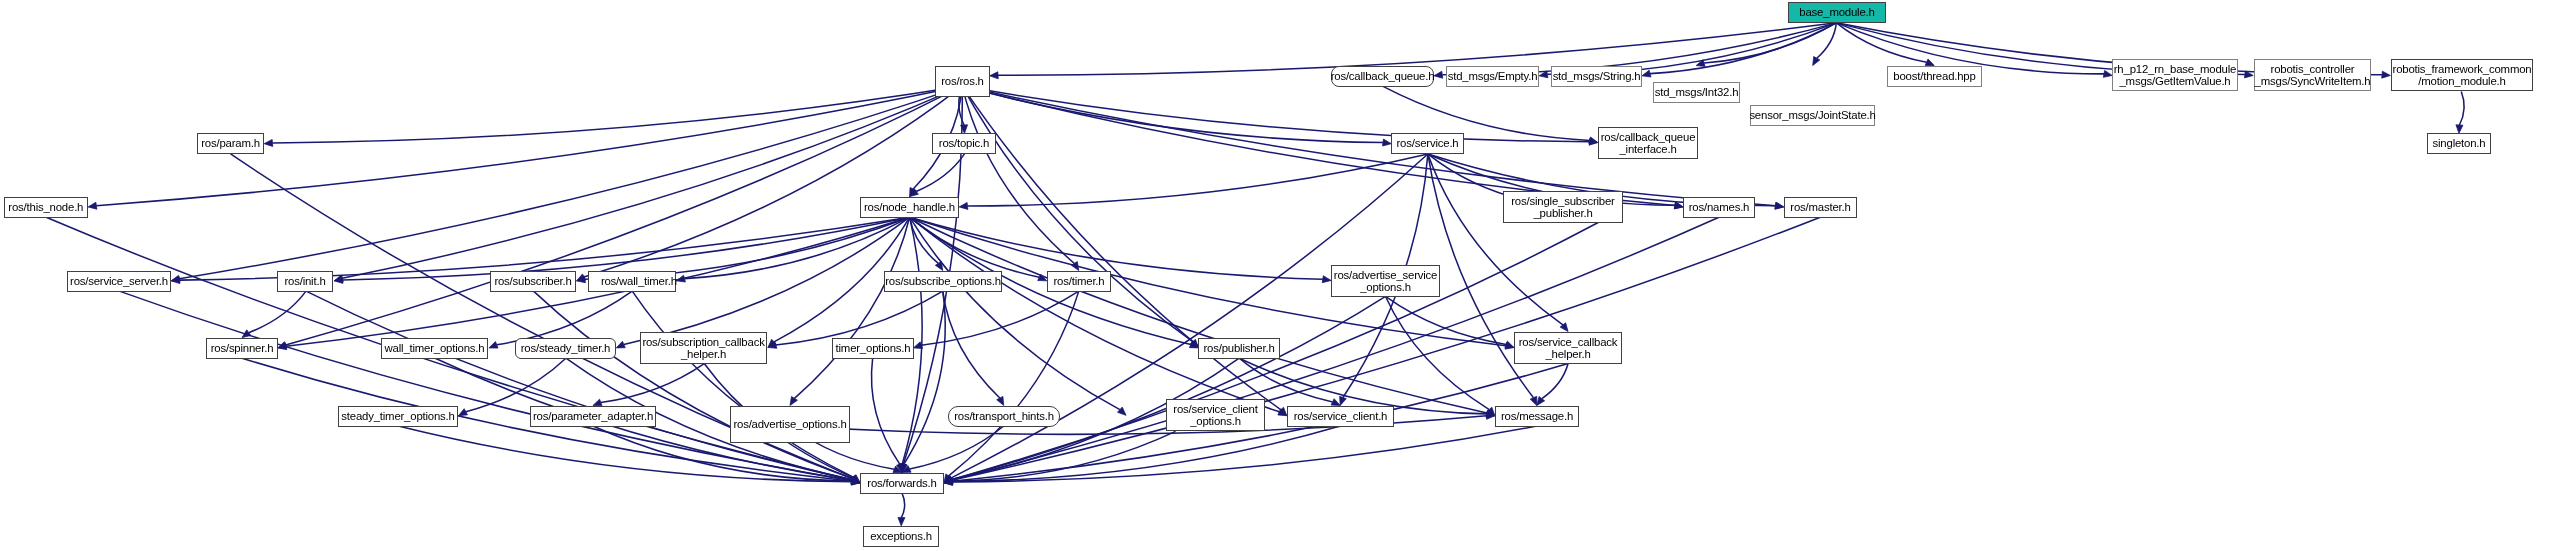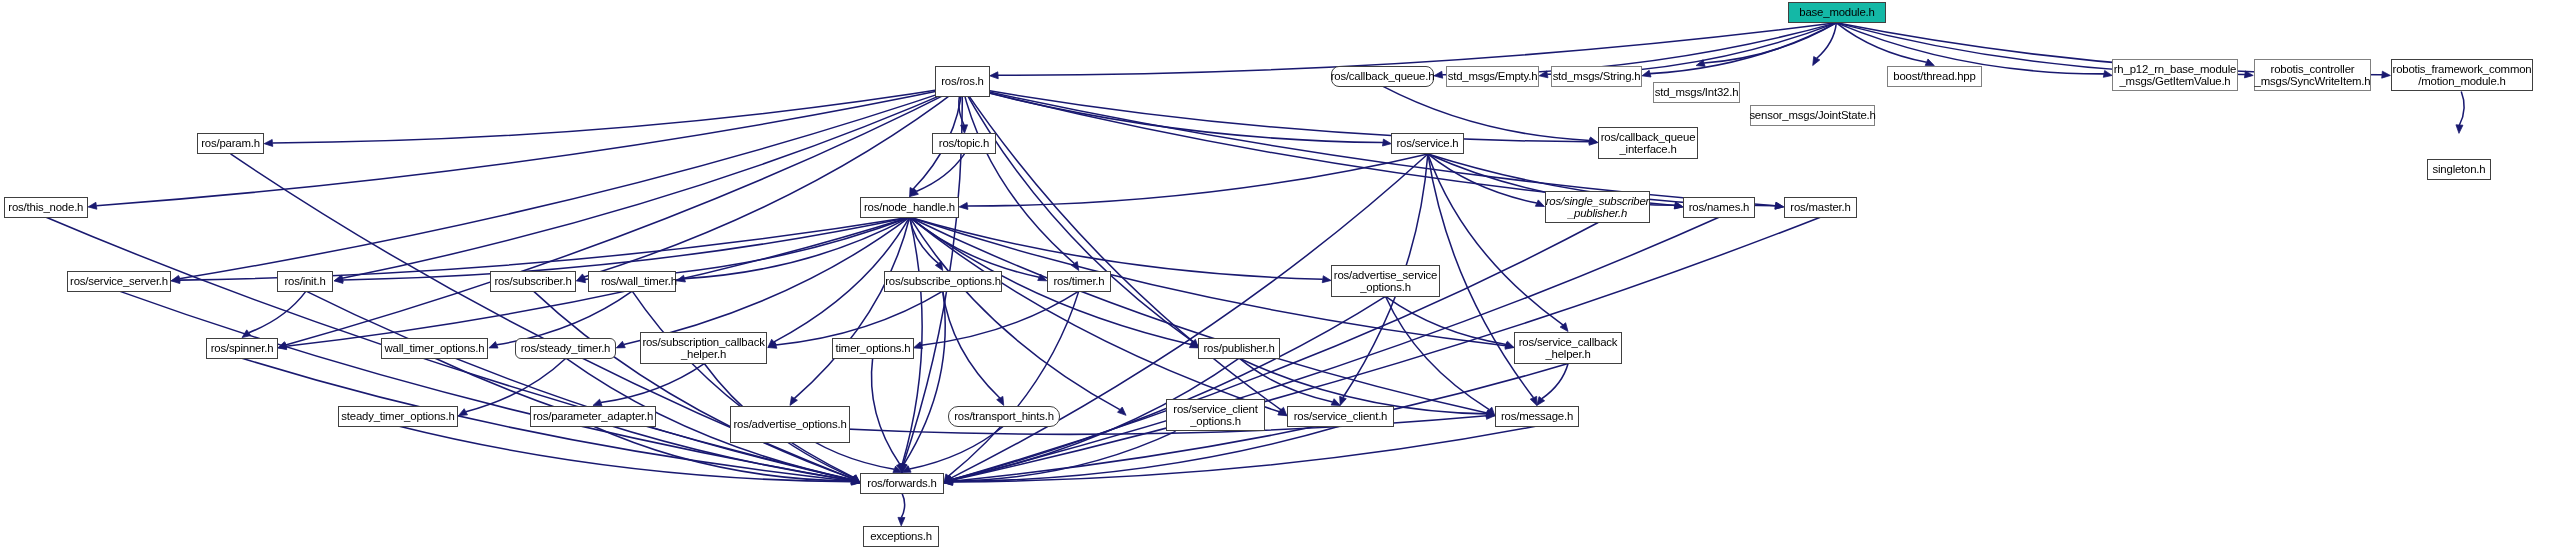--- a/index.html
+++ b/index.html
@@ -265,24 +265,24 @@
 _msgs/GetItemValue.h</div>
       <div class="node-box" style="left: 2254px; top: 59px; width: 117px; height: 32px;">robotis_controller
 _msgs/SyncWriteItem.h</div>
       <div class="node-box strong" style="left: 2391px; top: 59px; width: 142px; height: 32px;">robotis_framework_common
 /motion_module.h</div>
       <div class="node-box strong" style="left: 197px; top: 133px; width: 67px; height: 20.6px;">ros/param.h</div>
       <div class="node-box strong" style="left: 932px; top: 133px; width: 64px; height: 20.6px;">ros/topic.h</div>
       <div class="node-box strong" style="left: 1391px; top: 133px; width: 73px; height: 20.6px;">ros/service.h</div>
       <div class="node-box strong" style="left: 1598px; top: 127px; width: 100px; height: 32px;">ros/callback_queue
 _interface.h</div>
-      <div class="node-box strong" style="left: 2427px; top: 133px; width: 64px; height: 20.6px; margin-top: 26px;">singleton.h</div>
+      <div class="node-box strong" style="left: 2427px; top: 133px; width: 64px; height: 20.6px;">singleton.h</div>
       <div class="node-box strong" style="left: 3.8px; top: 197px; width: 84px; height: 20.6px;">ros/this_node.h</div>
       <div class="node-box strong" style="left: 860px; top: 197px; width: 99px; height: 20.6px;">ros/node_handle.h</div>
-      <div class="node-box strong" style="left: 1545px; top: 191px; width: 105px; height: 32px; font-style: italic;">ros/single_subscriber
+      <div class="node-box strong" style="left: 1503px; top: 191px; width: 120px; height: 32px;">ros/single_subscriber
 _publisher.h</div>
       <div class="node-box strong" style="left: 1683px; top: 197px; width: 72px; height: 20.6px;">ros/names.h</div>
       <div class="node-box strong" style="left: 1784px; top: 197px; width: 73px; height: 20.6px;">ros/master.h</div>
       <div class="node-box strong" style="left: 67px; top: 271px; width: 104px; height: 20.6px;">ros/service_server.h</div>
       <div class="node-box strong" style="left: 277px; top: 271px; width: 56px; height: 20.6px;">ros/init.h</div>
       <div class="node-box strong" style="left: 490px; top: 271px; width: 86px; height: 20.6px;">ros/subscriber.h</div>
       <div class="node-box strong" style="left: 588px; top: 271px; width: 88px; height: 20.6px; padding-left: 16px;">ros/wall_timer.h</div>
       <div class="node-box strong" style="left: 884px; top: 271px; width: 118px; height: 20.6px;">ros/subscribe_options.h</div>
       <div class="node-box strong" style="left: 1047px; top: 271px; width: 64px; height: 20.6px;">ros/timer.h</div>
       <div class="node-box strong" style="left: 1331px; top: 265px; width: 109px; height: 32px;">ros/advertise_service

